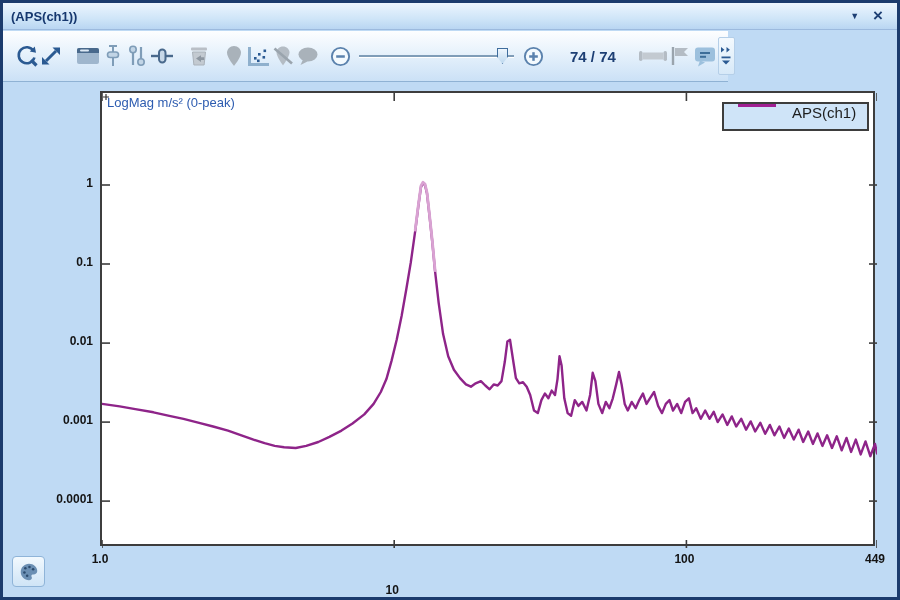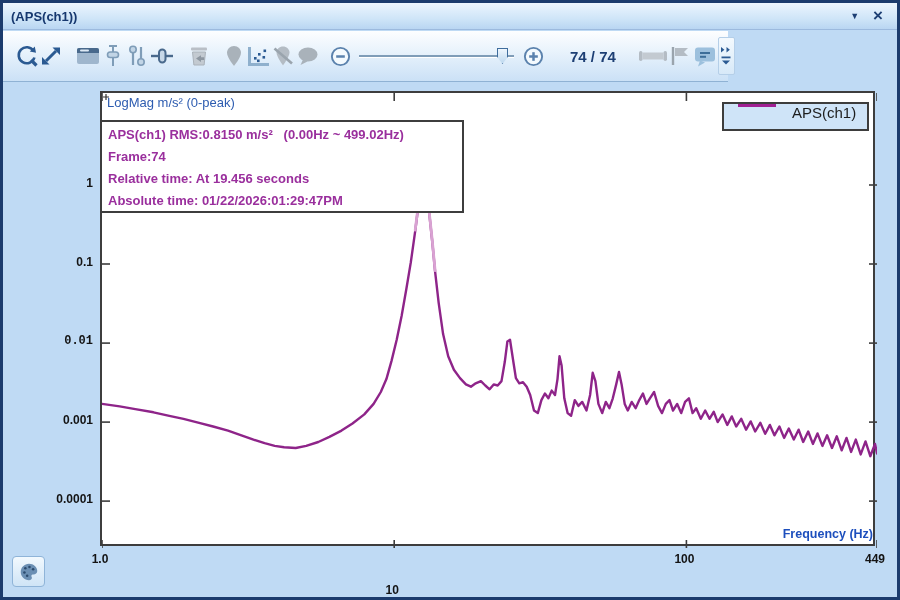--- a/index.html
+++ b/index.html
@@ -220,35 +220,28 @@
           <line x1="292.2" y1="447" x2="292.2" y2="455" stroke="#3d3d3d" stroke-width="1.6"></line>
           <line x1="584.4" y1="0" x2="584.4" y2="8" stroke="#3d3d3d" stroke-width="1.6"></line>
           <line x1="584.4" y1="447" x2="584.4" y2="455" stroke="#3d3d3d" stroke-width="1.6"></line>
           <line x1="775.0" y1="0" x2="775.0" y2="8" stroke="#3d3d3d" stroke-width="1.6"></line>
           <line x1="775.0" y1="447" x2="775.0" y2="455" stroke="#3d3d3d" stroke-width="1.6"></line>
           <polyline points="0.0,310.9 17.7,313.4 33.3,316.1 51.5,319.3 67.3,322.8 81.5,325.8 97.1,329.8 111.1,333.5 126.0,337.6 139.4,342.3 151.5,346.6 162.6,350.2 172.7,352.9 182.1,354.3 193.7,355.0 204.2,352.9 216.3,349.0 227.4,343.9 239.5,337.6 250.5,330.5 262.3,321.4 271.6,310.9 278.8,299.0 284.4,286.1 289.6,267.6 294.7,246.8 299.6,223.0 304.3,196.2 308.8,169.4 313.2,138.2 316.4,112.5 319.0,93.8 321.0,90.3 323.0,92.0 325.0,100.5 327.4,121.8 330.3,149.0 333.1,178.7 336.7,210.1 341.1,241.1 346.2,263.3 351.9,276.7 358.0,285.1 363.9,291.4 368.9,293.7 373.7,290.3 378.9,288.1 383.3,292.5 387.6,296.3 391.7,291.4 395.7,292.5 399.5,288.1 402.8,268.8 405.4,248.4 408.0,246.8 411.0,266.5 413.9,285.1 417.3,290.3 421.0,289.2 424.7,293.7 428.2,302.0 432.0,317.5 435.8,320.1 439.4,307.1 442.9,300.5 446.4,305.3 449.7,297.6 453.0,302.0 455.5,286.1 457.5,263.3 459.6,272.5 462.3,305.3 465.6,320.1 469.1,322.8 472.8,307.1 476.4,312.9 480.2,308.9 484.5,317.5 488.1,302.0 490.7,279.8 493.4,288.1 496.4,310.9 500.2,320.1 503.8,308.9 507.4,315.2 510.8,305.3 514.2,291.4 517.0,279.0 519.6,291.4 522.7,310.9 525.8,317.5 529.7,308.9 533.6,315.2 537.3,307.1 540.9,300.5 544.5,310.9 547.9,305.3 552.1,299.0 556.1,312.9 560.0,320.1 563.8,310.9 567.5,307.1 571.0,317.5 575.2,310.9 579.2,320.1 583.1,308.9 586.9,305.3 590.6,320.1 594.2,315.2 598.8,325.8 603.2,317.5 607.5,325.8 611.7,318.8 615.7,329.1 620.6,321.4 625.3,331.9 629.8,323.4 634.2,333.5 639.2,325.8 644.1,336.7 648.7,328.4 653.2,338.5 658.3,329.8 663.2,340.8 667.9,331.9 672.4,342.3 677.4,333.5 682.1,344.9 686.8,335.5 691.8,346.6 696.6,336.7 701.2,349.0 706.2,338.5 710.9,350.9 715.5,340.4 720.4,352.9 725.1,342.3 730.0,355.0 734.8,343.3 739.7,357.3 744.5,344.9 749.1,358.9 753.8,346.6 758.7,361.4 763.5,348.4 768.3,363.2 773.0,350.9 775.0,360.5" fill="none" stroke="#8e2489" stroke-width="2.4" stroke-linejoin="round" stroke-linecap="round"></polyline>
           <polyline points="313.2,137.2 316.4,111.5 319.0,92.8 321.0,89.3 323.0,91.0 325.0,99.5 327.4,120.8 330.3,148.0 333.1,177.7" fill="none" stroke="#d9a2d2" stroke-width="2.8" stroke-linejoin="round" stroke-linecap="round"></polyline>
         </svg>
     </div>
     <div class="ylabel-text">LogMag m/s² (0-peak)</div>
-    <div class="anno-box">
-      <div class="anno-line">APS(ch1) RMS:0.8150 m/s²   (0.00Hz ~ 499.02Hz)</div>
-      <div class="anno-line">Frame:74</div>
-      <div class="anno-line">Relative time: At 19.456 seconds</div>
-      <div class="anno-line">Absolute time: 01/22/2026:01:29:47PM</div>
-    </div>
     <div class="legend">
       <div class="legend-swatch"></div>
       <span class="legend-label">APS(ch1)</span>
     </div>
-    <div class="freq-label">Frequency (Hz)</div>
     <div id="tick-labels">
         <div class="ylab" style="top: 92.0107px;">1</div>
         <div class="ylab" style="top: 171.034px;">0.1</div>
-        <div class="ylab" style="top: 250.057px; font-family: Liberation Mono, monospace;">0.01</div>
+        <div class="ylab" style="top: 250.057px;">0.01</div>
         <div class="ylab" style="top: 329.08px;">0.001</div>
         <div class="ylab" style="top: 408.103px;">0.0001</div>
         <div class="xlab" style="left: 65px;">1.0</div>
         <div class="xlab" style="left: 357.205px; margin-top: 31px;">10</div>
         <div class="xlab" style="left: 649.41px;">100</div>
         <div class="xlab" style="left: 840px;">449</div>
       </div>
     <div class="palette-btn">
       <svg width="22" height="22" viewBox="0 0 24 24">
           <path fill="#6b8fb3" d="M12 3c5 0 9 3.6 9 8 0 2.8-2 3.6-4 3.6-1.4 0-2.4.5-2.4 1.7 0 .9.6 1.2.6 2.1 0 1.4-1.4 2.6-3.2 2.6-5 0-9-4-9-9s4-9 9-9z"></path>

